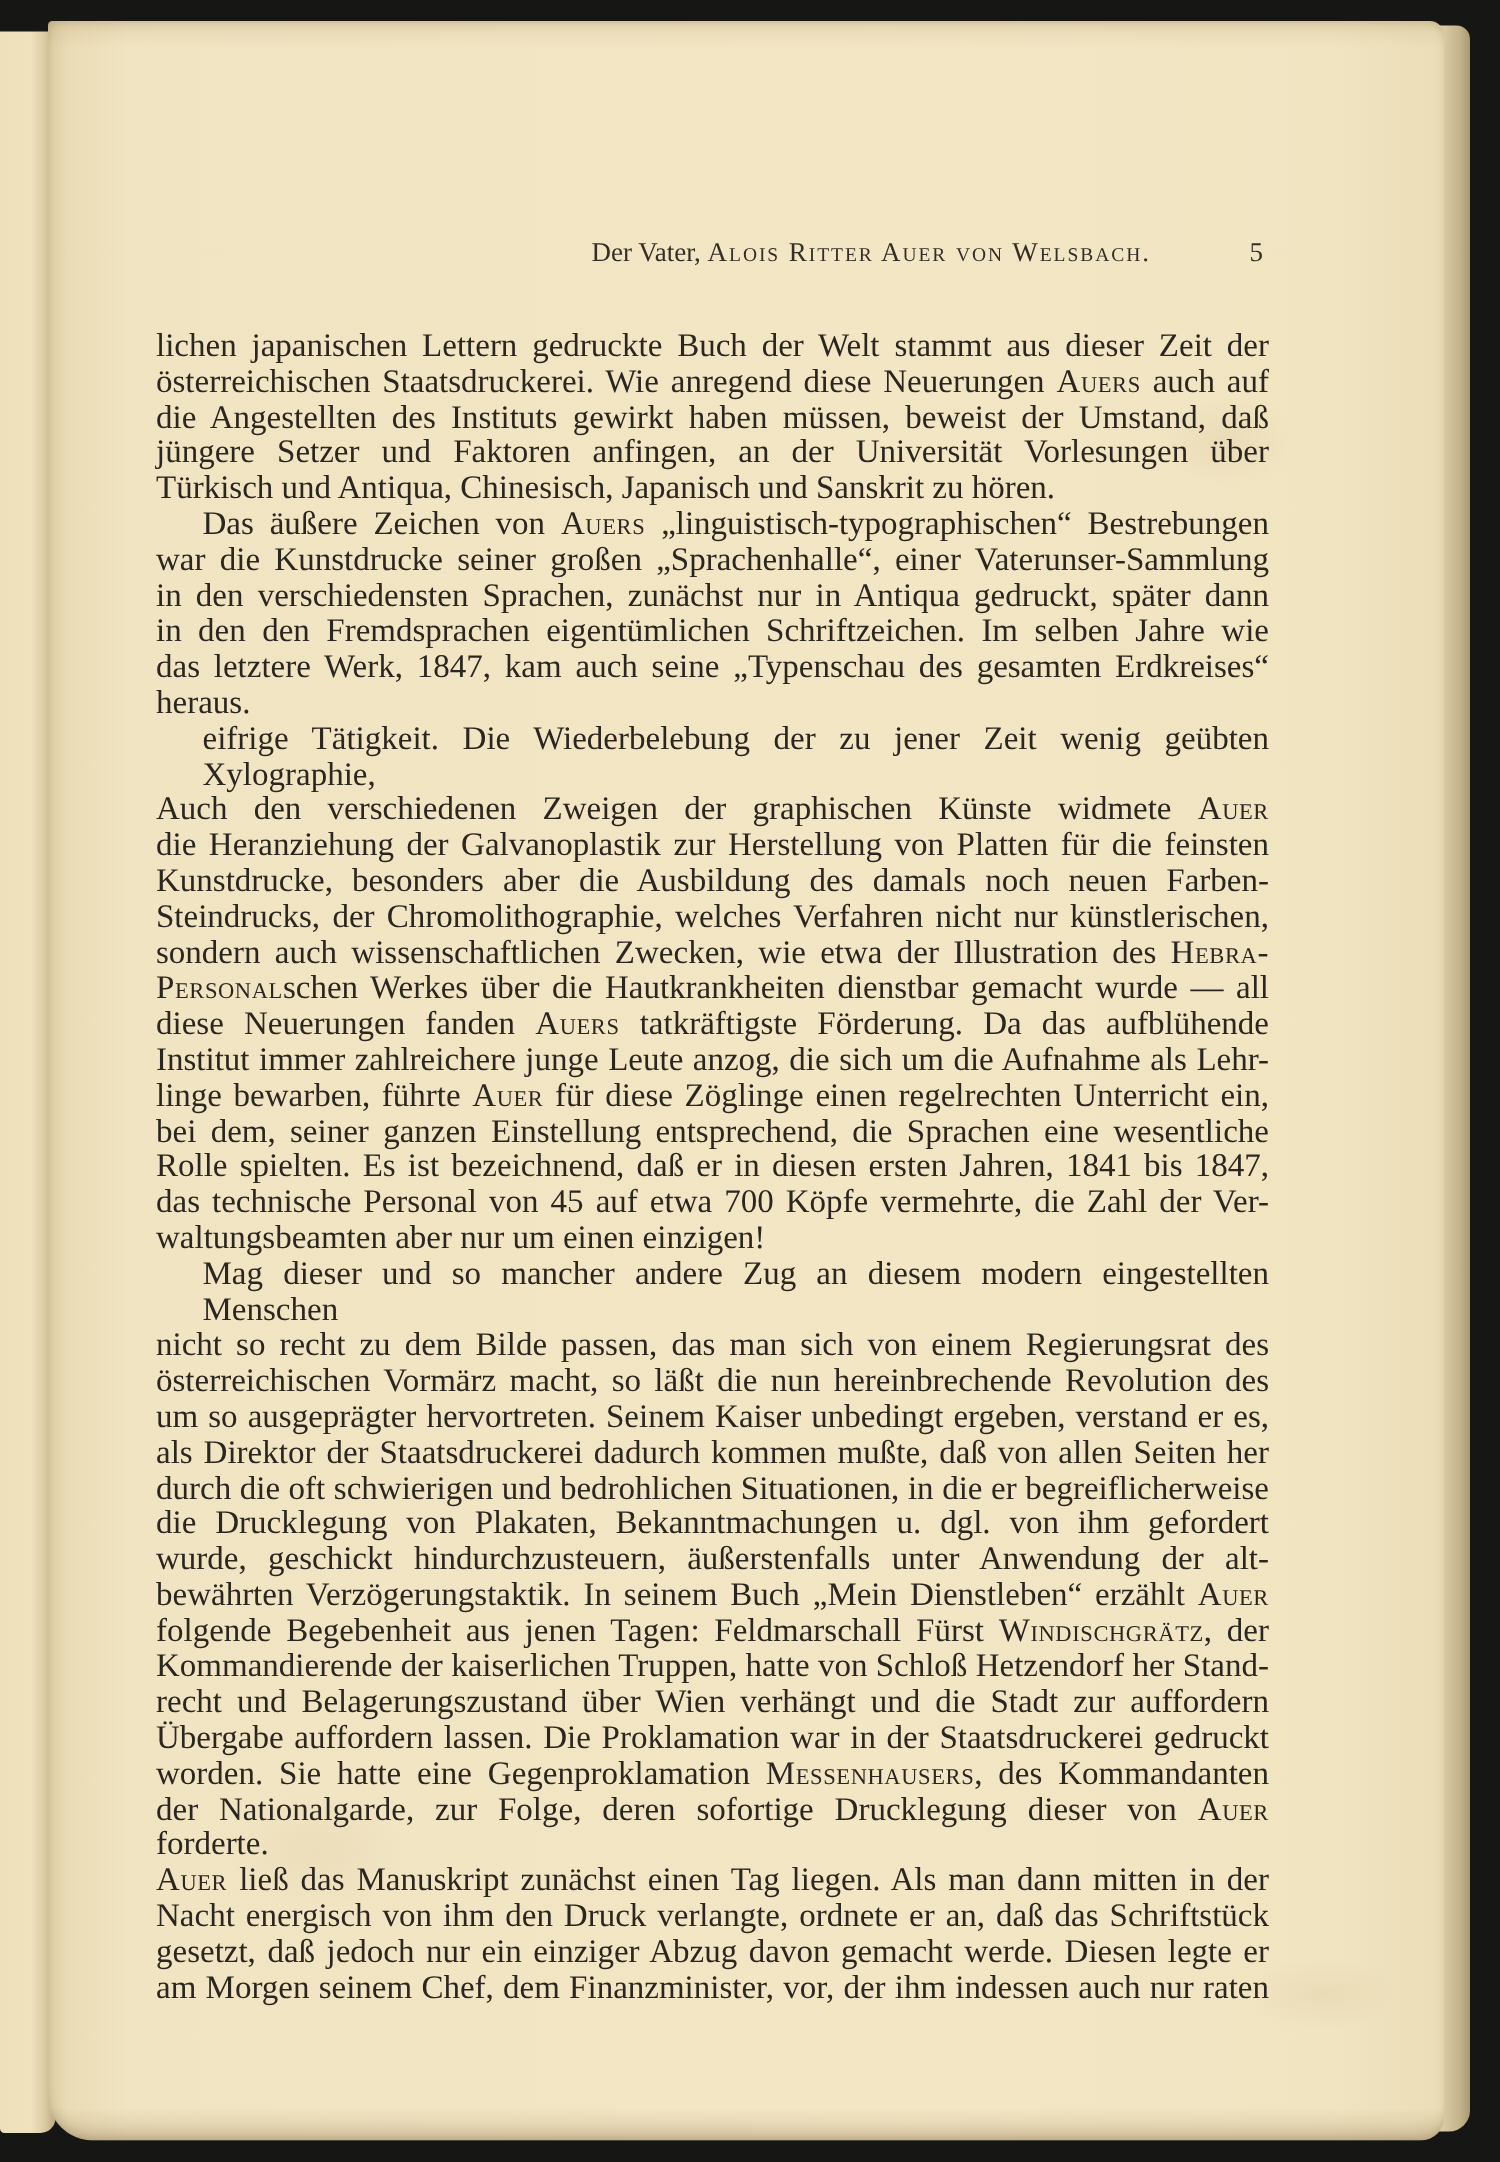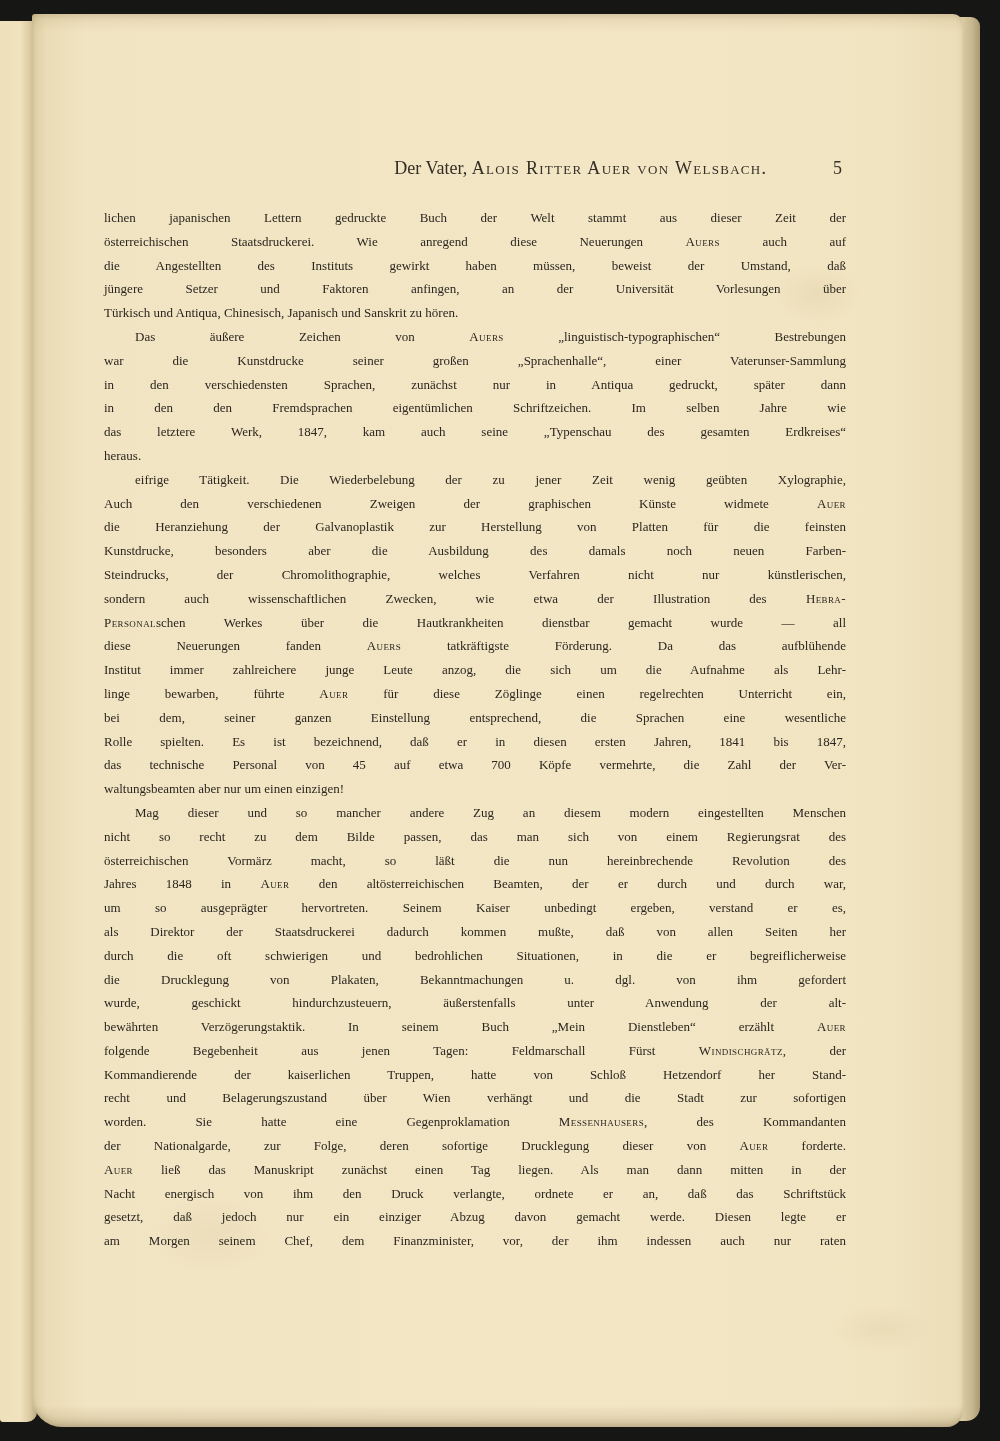--- a/index.html
+++ b/index.html
@@ -51,21 +51,21 @@
               background:radial-gradient(ellipse at center, rgba(170,140,90,.08), rgba(170,140,90,0) 70%); }
   .stain.s3 { left:800px; top:1290px; width:100px; height:50px;
               background:radial-gradient(ellipse at center, rgba(170,140,90,.10), rgba(170,140,90,0) 70%); }
 
   .content { position:absolute; left:72px; top:144px; width:742px; color:#2b2620; }
 
   .running-header { position:relative; height:26px; font-size:18px; color:#332e26; }
   .header-title { text-align:right; margin-right:80px; white-space:nowrap; }
   .page-number { position:absolute; right:4px; top:0; }
 
-  .text-body { margin-top:22px; font-size:13px; line-height:23.8px; color:#2b2620; }
+  .text-body { margin-top:34px; font-size:22px; line-height:23.8px; color:#2b2620; }
   .para { margin:0; }
   .tline { text-align:justify; text-align-last:justify; white-space:normal; }
   .tline.flush { text-align-last:left; }
   .para.indent .tline:first-child { padding-left:31px; }
 
   .sc { font-variant:small-caps; letter-spacing:.4px; }
   .running-header .sc { letter-spacing:1.3px; }
 </style>
 </head>
 <body>
@@ -114,30 +114,30 @@
             <div class="tline">linge bewarben, führte <span class="sc">Auer</span> für diese Zöglinge einen regelrechten Unterricht ein,</div>
             <div class="tline">bei dem, seiner ganzen Einstellung entsprechend, die Sprachen eine wesentliche</div>
             <div class="tline">Rolle spielten. Es ist bezeichnend, daß er in diesen ersten Jahren, 1841 bis 1847,</div>
             <div class="tline">das technische Personal von 45 auf etwa 700 Köpfe vermehrte, die Zahl der Ver-</div>
             <div class="tline flush">waltungsbeamten aber nur um einen einzigen!</div>
           </div>
           <div class="para indent">
             <div class="tline">Mag dieser und so mancher andere Zug an diesem modern eingestellten Menschen</div>
             <div class="tline">nicht so recht zu dem Bilde passen, das man sich von einem Regierungsrat des</div>
             <div class="tline">österreichischen Vormärz macht, so läßt die nun hereinbrechende Revolution des</div>
-            <div class="tline">Jahres 1848 in <span class="sc">Auer</span> den altösterreichischen Beamten, der er durch und durch war,</div>
             <div class="tline">um so ausgeprägter hervortreten. Seinem Kaiser unbedingt ergeben, verstand er es,</div>
             <div class="tline">als Direktor der Staatsdruckerei dadurch kommen mußte, daß von allen Seiten her</div>
             <div class="tline">durch die oft schwierigen und bedrohlichen Situationen, in die er begreiflicherweise</div>
             <div class="tline">die Drucklegung von Plakaten, Bekanntmachungen u. dgl. von ihm gefordert</div>
             <div class="tline">wurde, geschickt hindurchzusteuern, äußerstenfalls unter Anwendung der alt-</div>
             <div class="tline">bewährten Verzögerungstaktik. In seinem Buch „Mein Dienstleben“ erzählt <span class="sc">Auer</span></div>
             <div class="tline">folgende Begebenheit aus jenen Tagen: Feldmarschall Fürst <span class="sc">Windischgrätz</span>, der</div>
             <div class="tline">Kommandierende der kaiserlichen Truppen, hatte von Schloß Hetzendorf her Stand-</div>
-            <div class="tline">recht und Belagerungszustand über Wien verhängt und die Stadt zur sofortigen</div>
+            <div class="tline">recht und Belagerungszustand über Wien verhängt und die Stadt zur auffordern</div>
+            <div class="tline">Übergabe auffordern lassen. Die Proklamation war in der Staatsdruckerei gedruckt</div>
             <div class="tline">worden. Sie hatte eine Gegenproklamation <span class="sc">Messenhausers</span>, des Kommandanten</div>
             <div class="tline">der Nationalgarde, zur Folge, deren sofortige Drucklegung dieser von <span class="sc">Auer</span> forderte.</div>
             <div class="tline"><span class="sc">Auer</span> ließ das Manuskript zunächst einen Tag liegen. Als man dann mitten in der</div>
             <div class="tline">Nacht energisch von ihm den Druck verlangte, ordnete er an, daß das Schriftstück</div>
             <div class="tline">gesetzt, daß jedoch nur ein einziger Abzug davon gemacht werde. Diesen legte er</div>
             <div class="tline">am Morgen seinem Chef, dem Finanzminister, vor, der ihm indessen auch nur raten</div>
           </div>
         </div>
     </div>
   </div>

